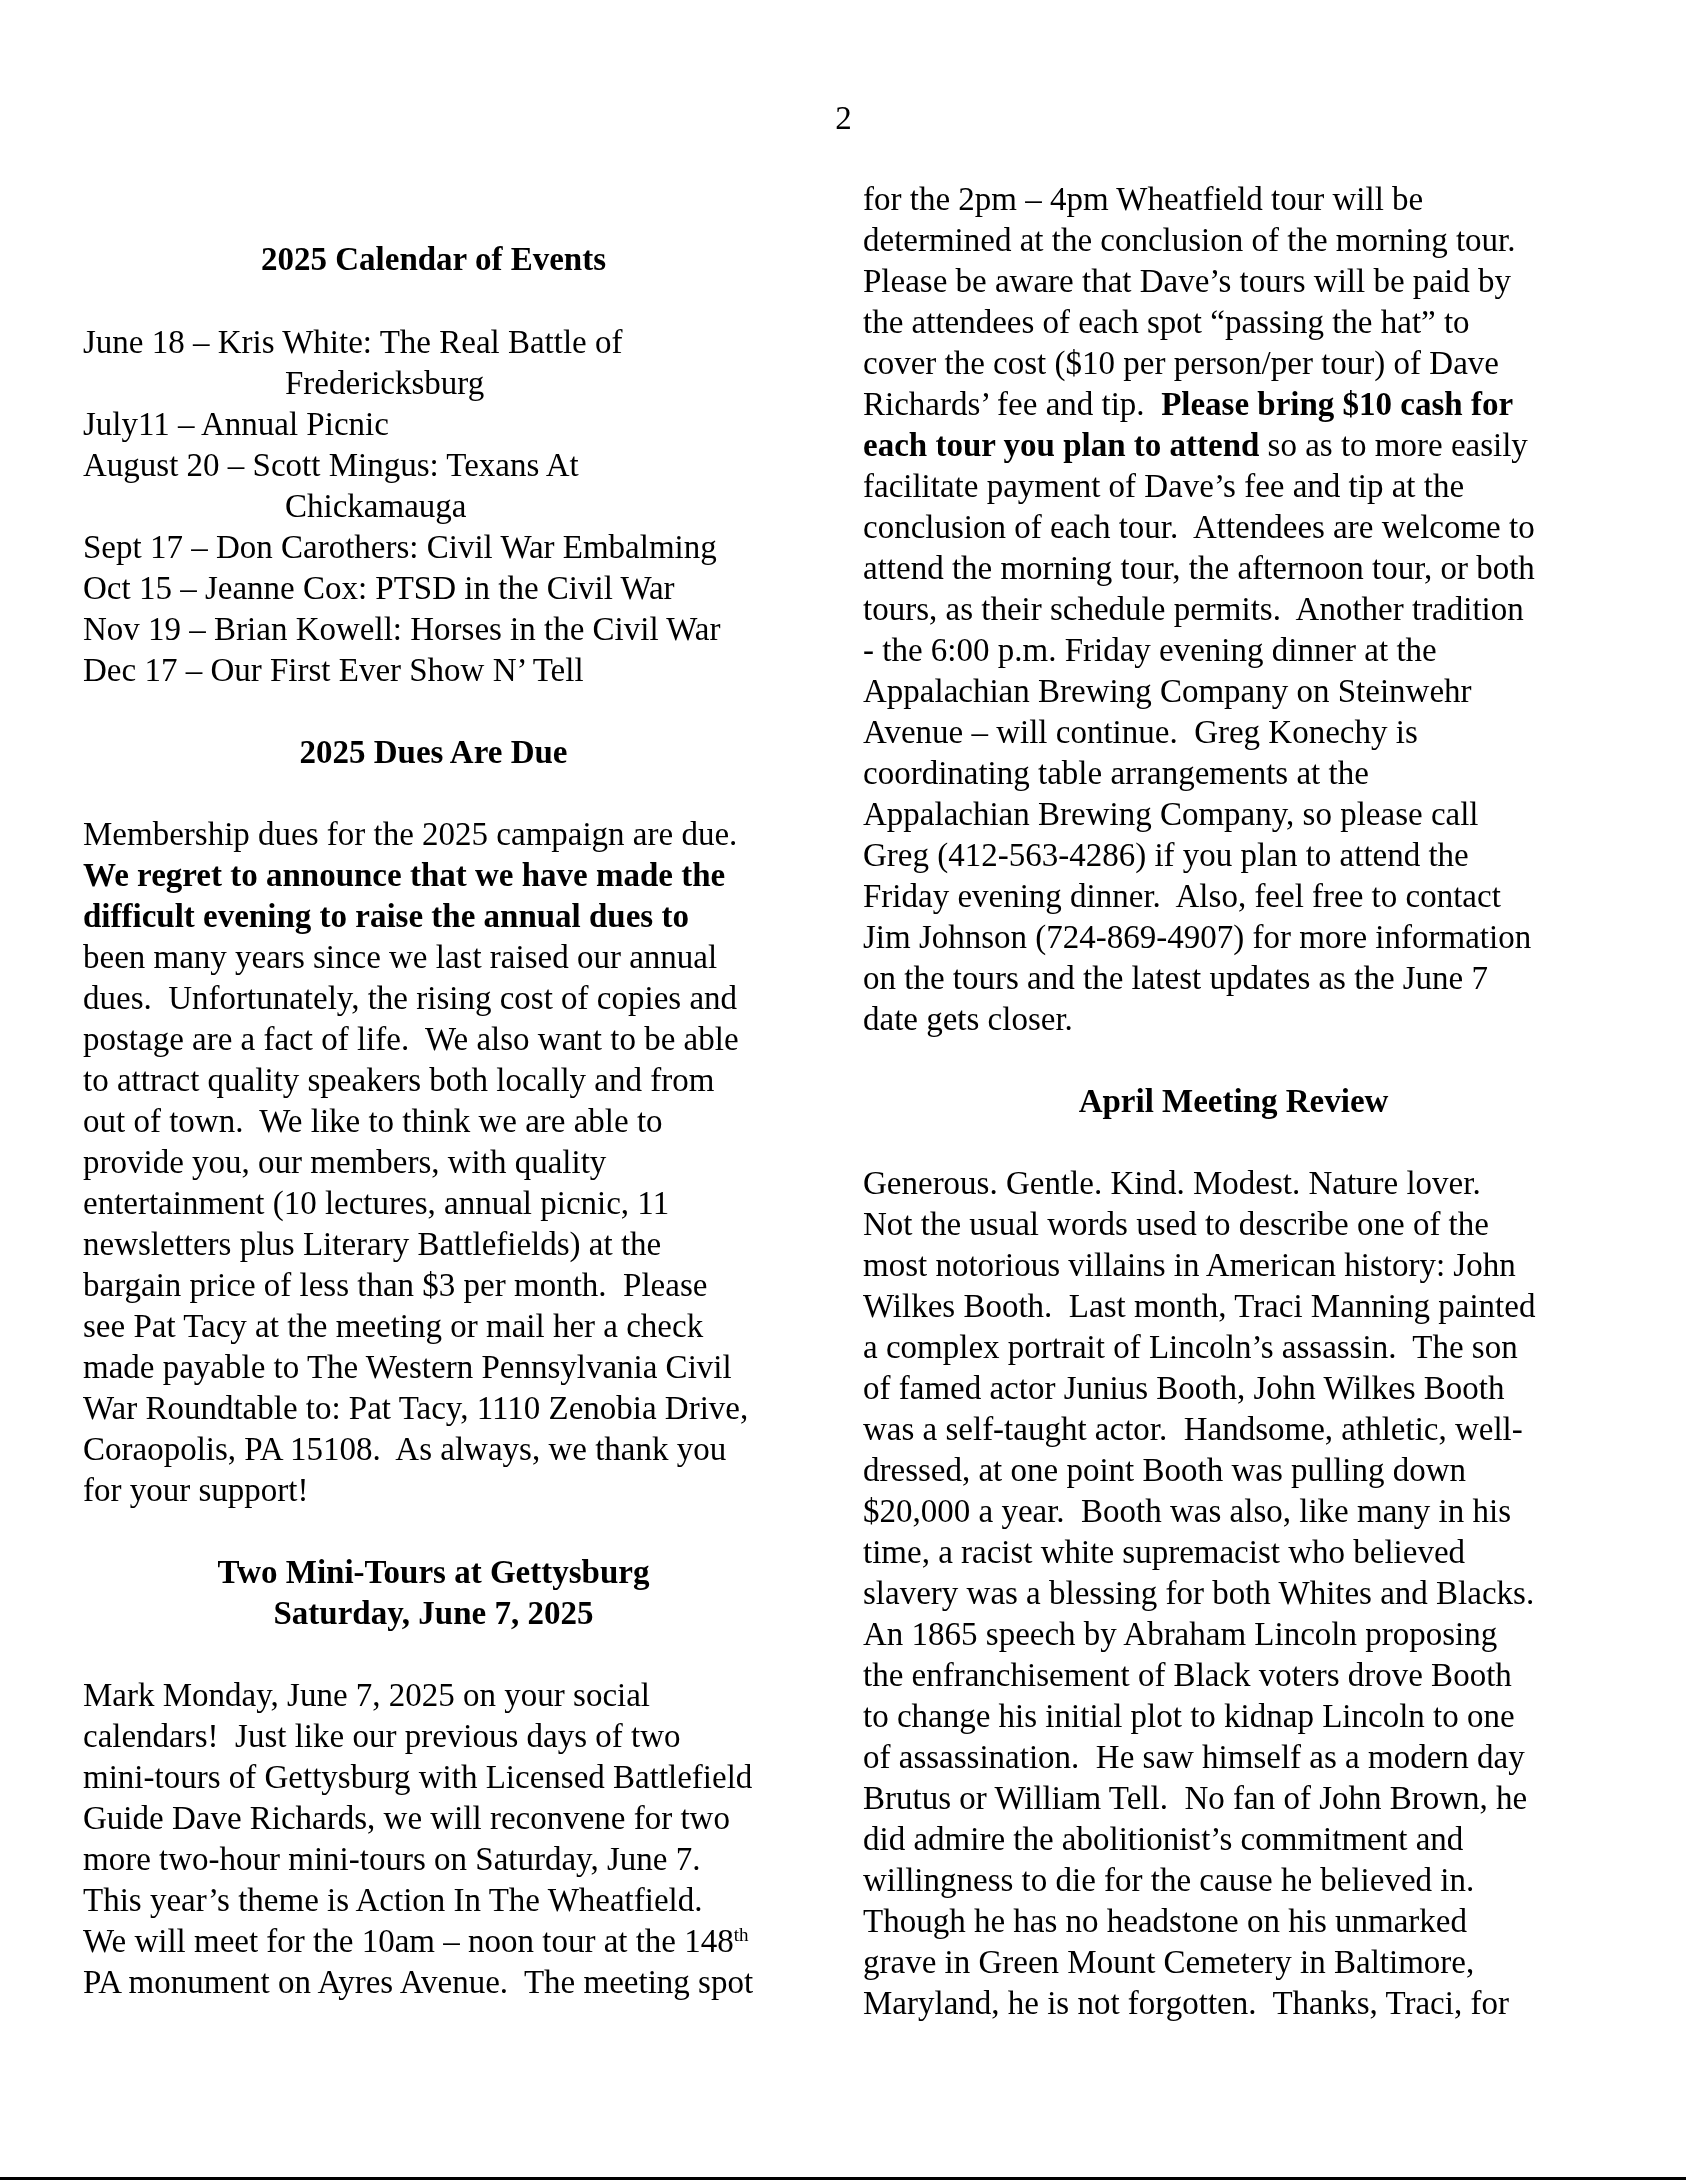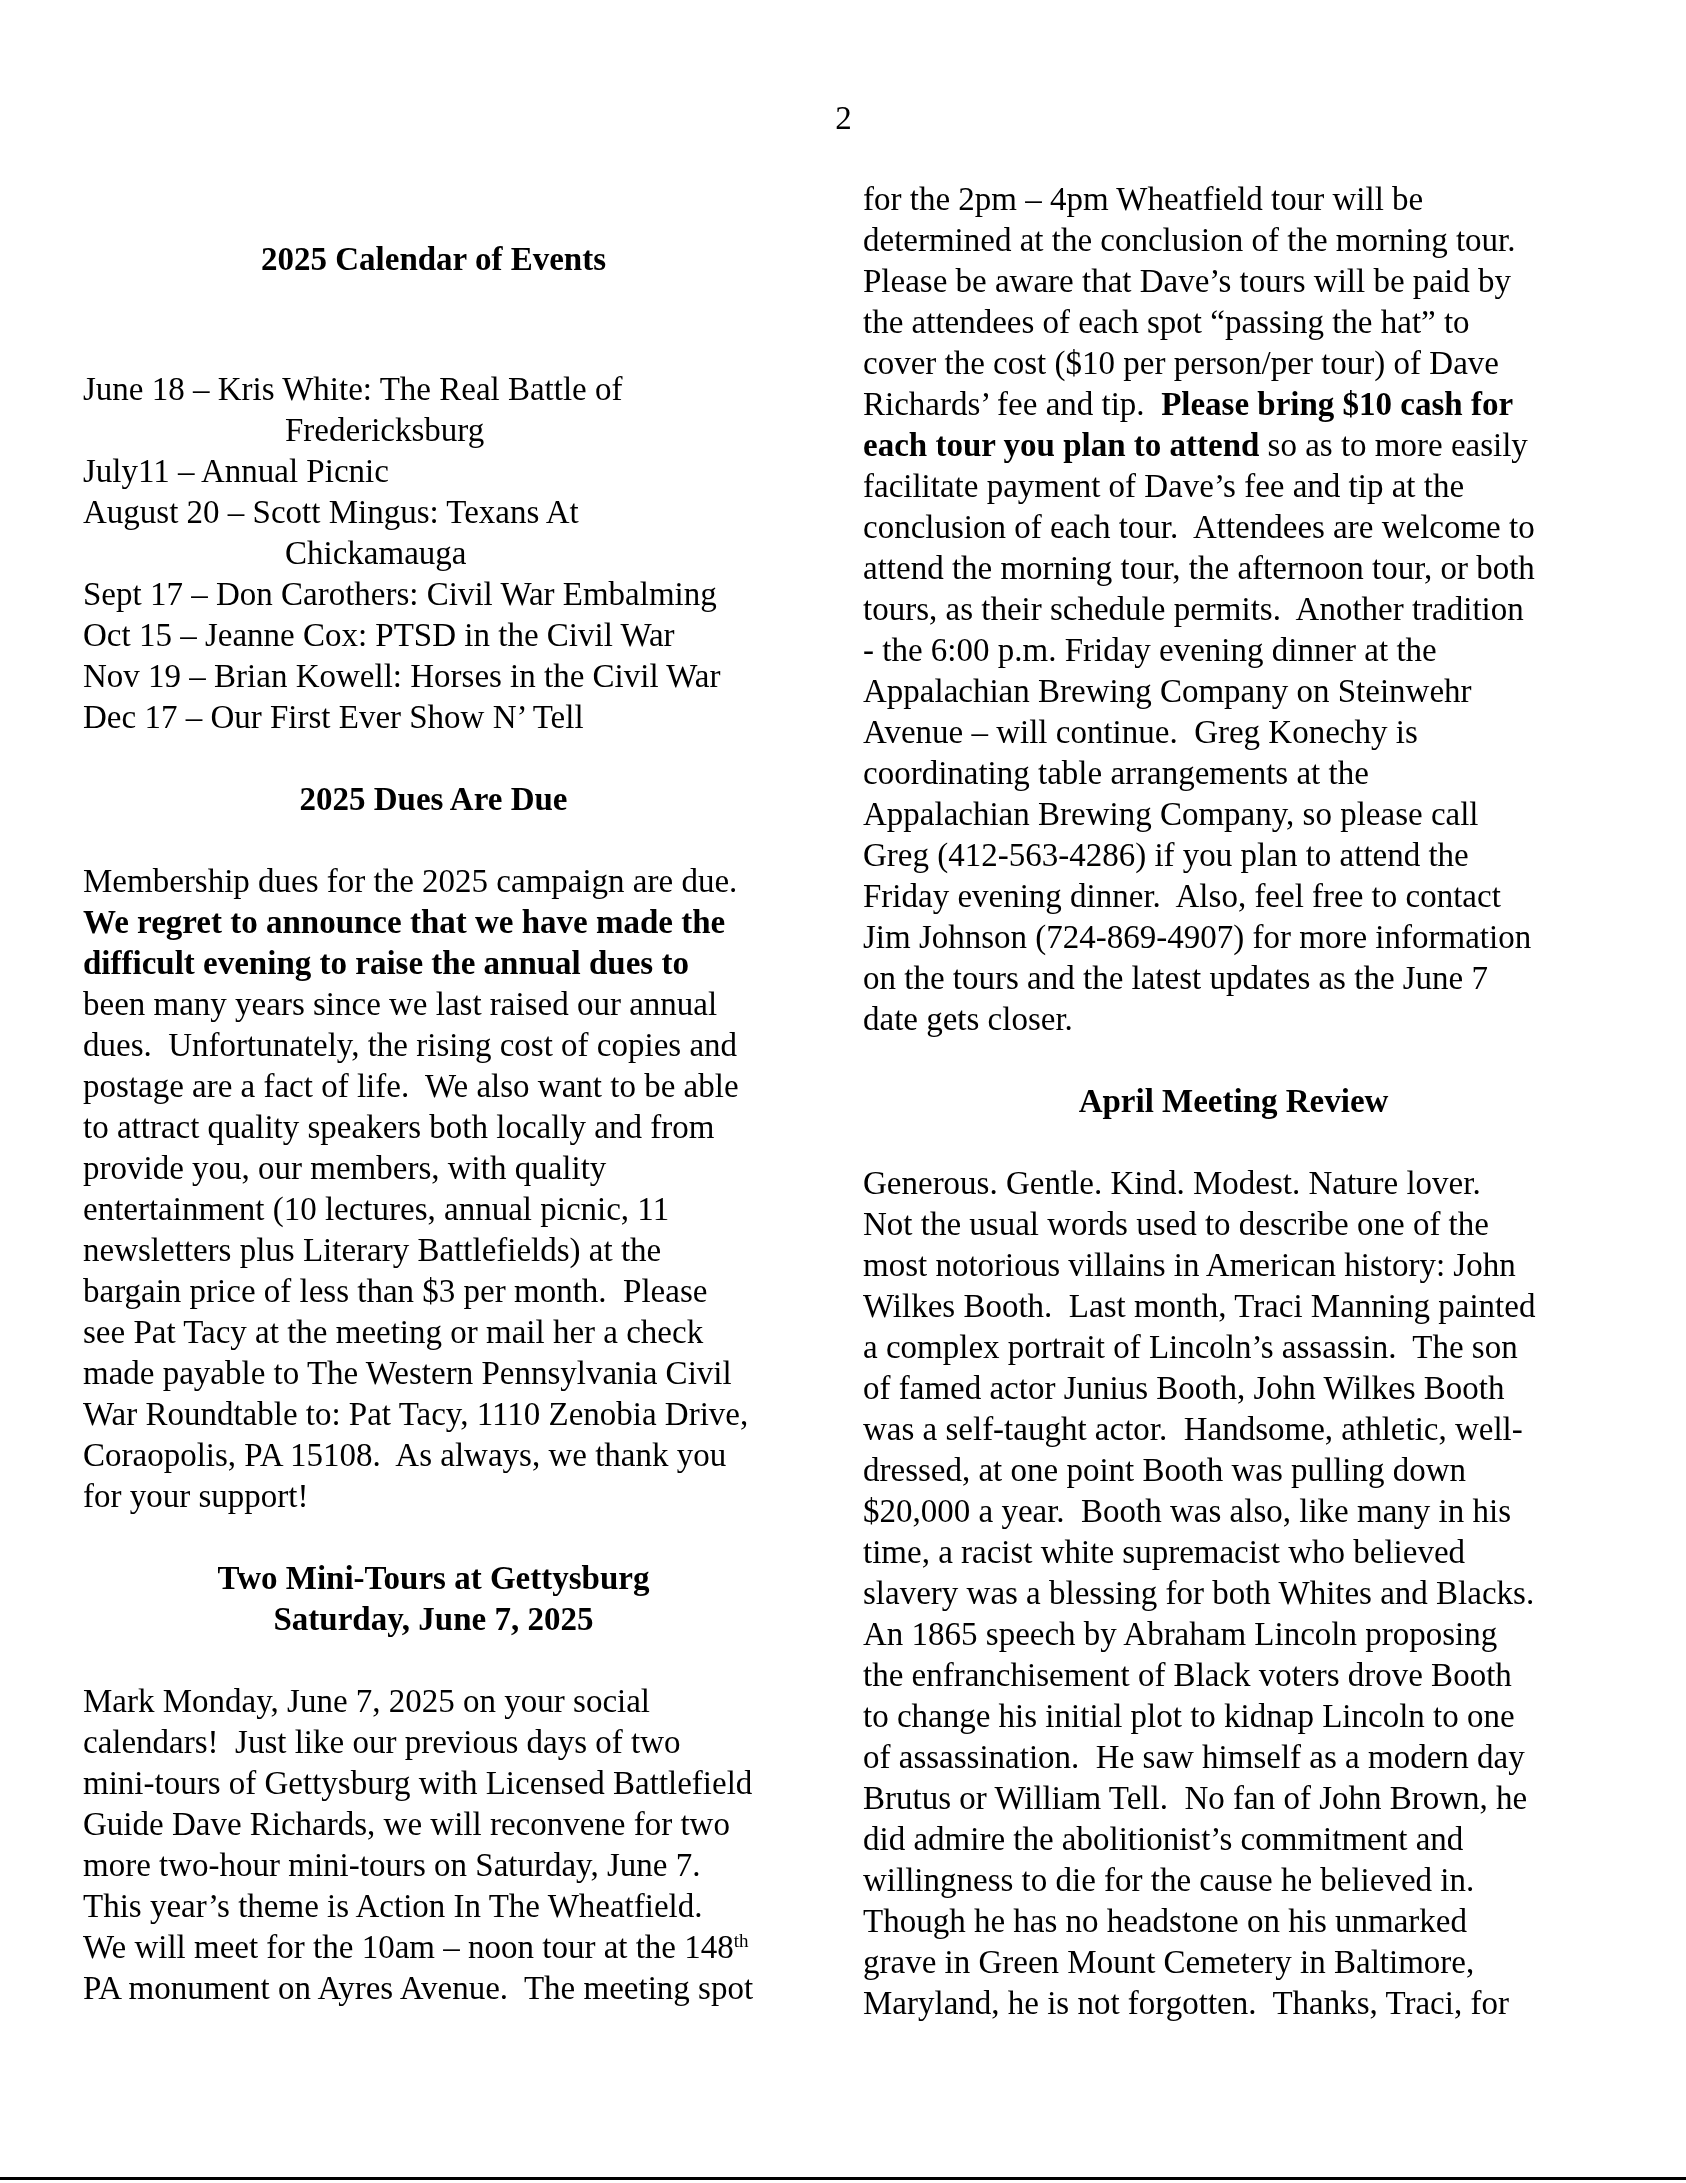--- a/index.html
+++ b/index.html
@@ -19,21 +19,21 @@
     width: 1687px;
     text-align: center;
     font-size: 33px;
     line-height: 41px;
     height: 41px;
   }
   .column { position: absolute; }
   .column.left  { left: 83px;  top: 239px; width: 701px; }
   .column.right { left: 863px; top: 179px; width: 741px; }
   .block { margin-bottom: 41px; }
-  .column.left .block:first-child { margin-bottom: 89px; }
+  .column.left .block:first-child { margin-bottom: 42px; }
   .line {
     font-size: 33px;
     line-height: 41px;
     height: 41px;
     white-space: pre;
   }
   .heading .line { font-weight: bold; text-align: center; }
   .line.indent { padding-left: 202px; }
   .b { font-weight: bold; }
   .sup { font-size: 19px; position: relative; top: -10.6px; text-align: right; }
@@ -71,20 +71,21 @@
         <div class="line"><span>2025 Dues Are Due</span></div>
       </div>
       <div class="block para">
         <div class="line"><span>Membership dues for the 2025 campaign are due.</span></div>
         <div class="line"><span class="b">We regret to announce that we have made the</span></div>
         <div class="line"><span class="b">difficult evening to raise the annual dues to</span></div>
         <div class="line"><span>been many years since we last raised our annual</span></div>
         <div class="line"><span>dues.  Unfortunately, the rising cost of copies and</span></div>
         <div class="line"><span>postage are a fact of life.  We also want to be able</span></div>
         <div class="line"><span>to attract quality speakers both locally and from</span></div>
+        <div class="line"><span>out of town.  We like to think we are able to</span></div>
         <div class="line"><span>provide you, our members, with quality</span></div>
         <div class="line"><span>entertainment (10 lectures, annual picnic, 11</span></div>
         <div class="line"><span>newsletters plus Literary Battlefields) at the</span></div>
         <div class="line"><span>bargain price of less than $3 per month.  Please</span></div>
         <div class="line"><span>see Pat Tacy at the meeting or mail her a check</span></div>
         <div class="line"><span>made payable to The Western Pennsylvania Civil</span></div>
         <div class="line"><span>War Roundtable to: Pat Tacy, 1110 Zenobia Drive,</span></div>
         <div class="line"><span>Coraopolis, PA 15108.  As always, we thank you</span></div>
         <div class="line"><span>for your support!</span></div>
       </div>

